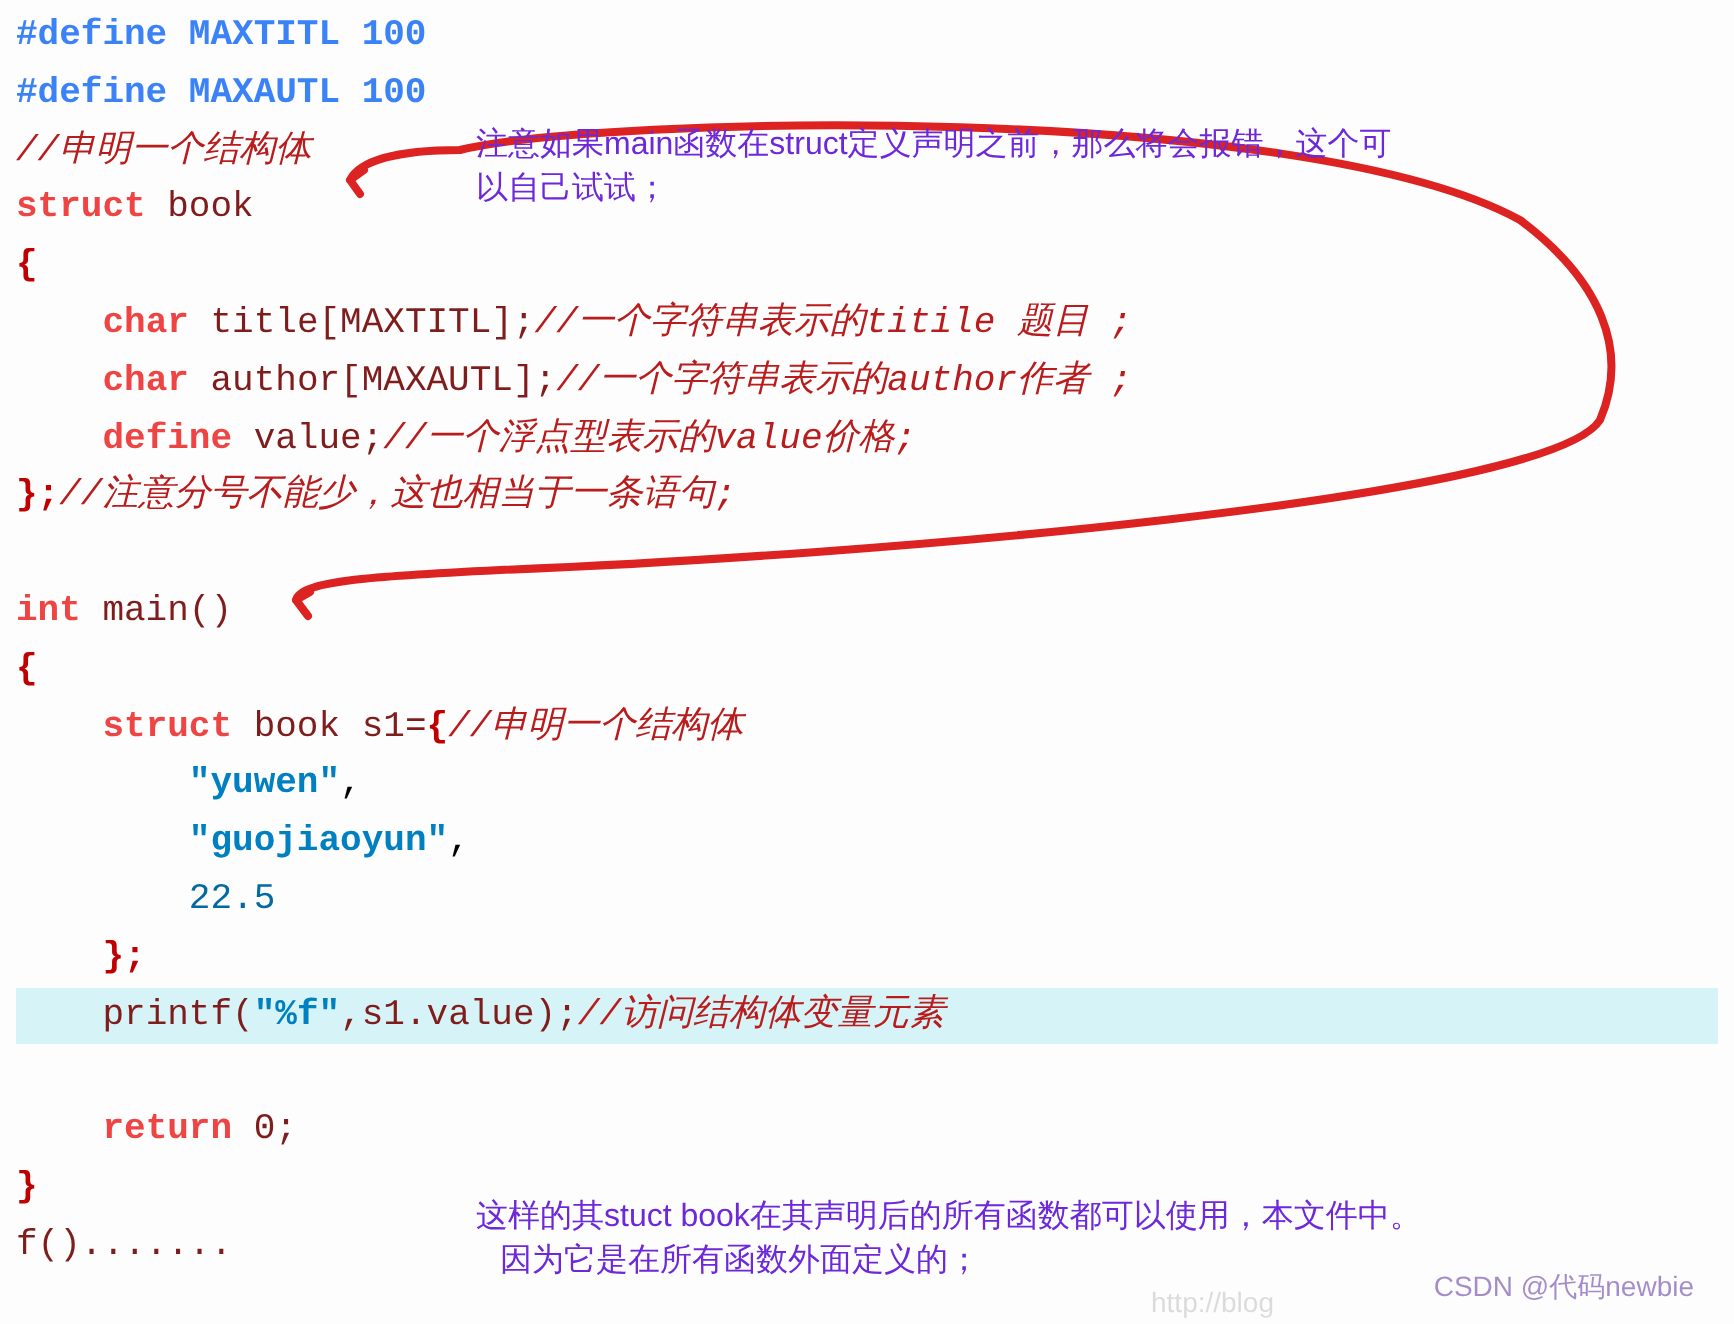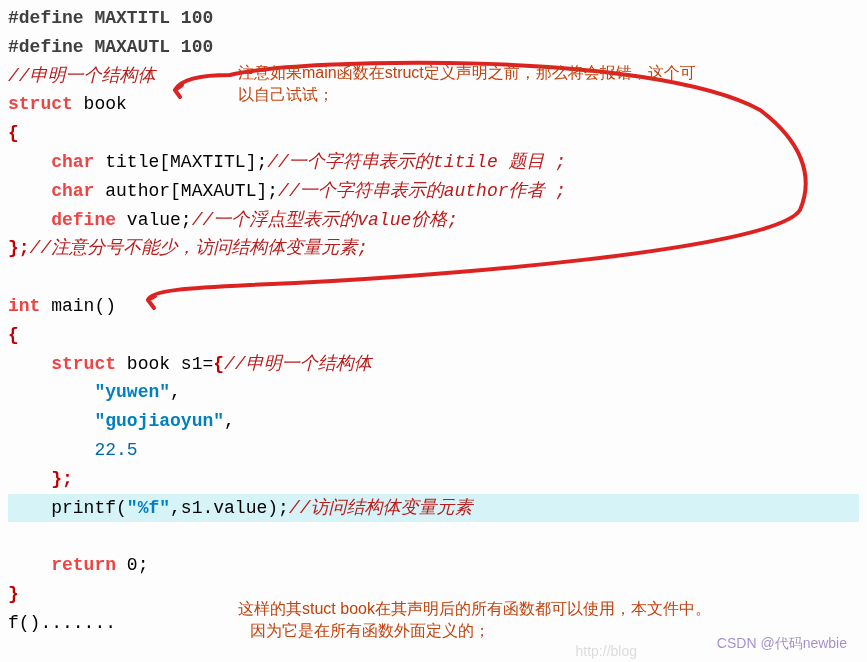--- a/index.html
+++ b/index.html
@@ -14,45 +14,45 @@
     overflow: hidden;
     position: relative;
   }
   pre {
     margin: 0;
     padding: 4px 8px;
     white-space: pre;
     font-family: inherit;
   }
   .kw   { color: #ef4444; font-weight: bold; }   
-  .pp   { color: #404040; font-weight: bold; }   
-  .ident{ color: #000000; }
+  .pp   { color: #3b82f6; font-weight: bold; }   
+  .ident{ color: #7f1d1d; }
   .cmt  { color: #b91c1c; font-style: italic; }  
   .str  { color: #0080c0; font-weight: bold; }
   .num  { color: #0369a1; }
   .punc { color: #000000; }
   .brace{ color: #c00000; font-weight: bold; }
   .hl   { background: #d6f3f7; display:inline-block; width:100%; }
-  .annot { color: #c2410c; font-family: "Microsoft YaHei", sans-serif; font-size:16px; position:absolute; }
+  .annot { color: #6d28d9; font-family: "Microsoft YaHei", sans-serif; font-size:16px; position:absolute; }
   .watermark { position:absolute; color:#4c1d95; font-family:sans-serif; font-size:14px; opacity:.5;}
   .watermark2{ position:absolute; color:#bbb; font-family:sans-serif; font-size:14px; opacity:.5;}
   svg.freehand { position:absolute; top:0; left:0; pointer-events:none; }
 </style>
 </head>
 <body>
 
 <pre><span class="pp">#define MAXTITL 100</span>
 <span class="pp">#define MAXAUTL 100</span>
 <span class="cmt">//申明一个结构体</span>
 <span class="kw">struct</span><span class="ident"> book</span>
 <span class="brace">{</span>
 <span>    </span><span class="kw">char</span><span class="ident"> title[MAXTITL];</span><span class="cmt">//一个字符串表示的titile 题目 ;</span>
 <span>    </span><span class="kw">char</span><span class="ident"> author[MAXAUTL];</span><span class="cmt">//一个字符串表示的author作者 ;</span>
 <span>    </span><span class="kw">define</span><span class="ident"> value;</span><span class="cmt">//一个浮点型表示的value价格;</span>
-<span class="brace">};</span><span class="cmt">//注意分号不能少，访问结构体变量元素;</span>
+<span class="brace">};</span><span class="cmt">//注意分号不能少，这也相当于一条语句;</span>
 
 <span class="kw">int</span><span class="ident"> main()</span>
 <span class="brace">{</span>
 <span>    </span><span class="kw">struct</span><span class="ident"> book s1=</span><span class="brace">{</span><span class="cmt">//申明一个结构体</span>
         <span class="str">"yuwen"</span><span class="punc">,</span>
         <span class="str">"guojiaoyun"</span><span class="punc">,</span>
         <span class="num">22.5</span>
 <span>    </span><span class="brace">};</span>
 <span class="hl"><span>    </span><span class="ident">printf(</span><span class="str">"%f"</span><span class="ident">,s1.value);</span><span class="cmt">//访问结构体变量元素</span></span>
 

